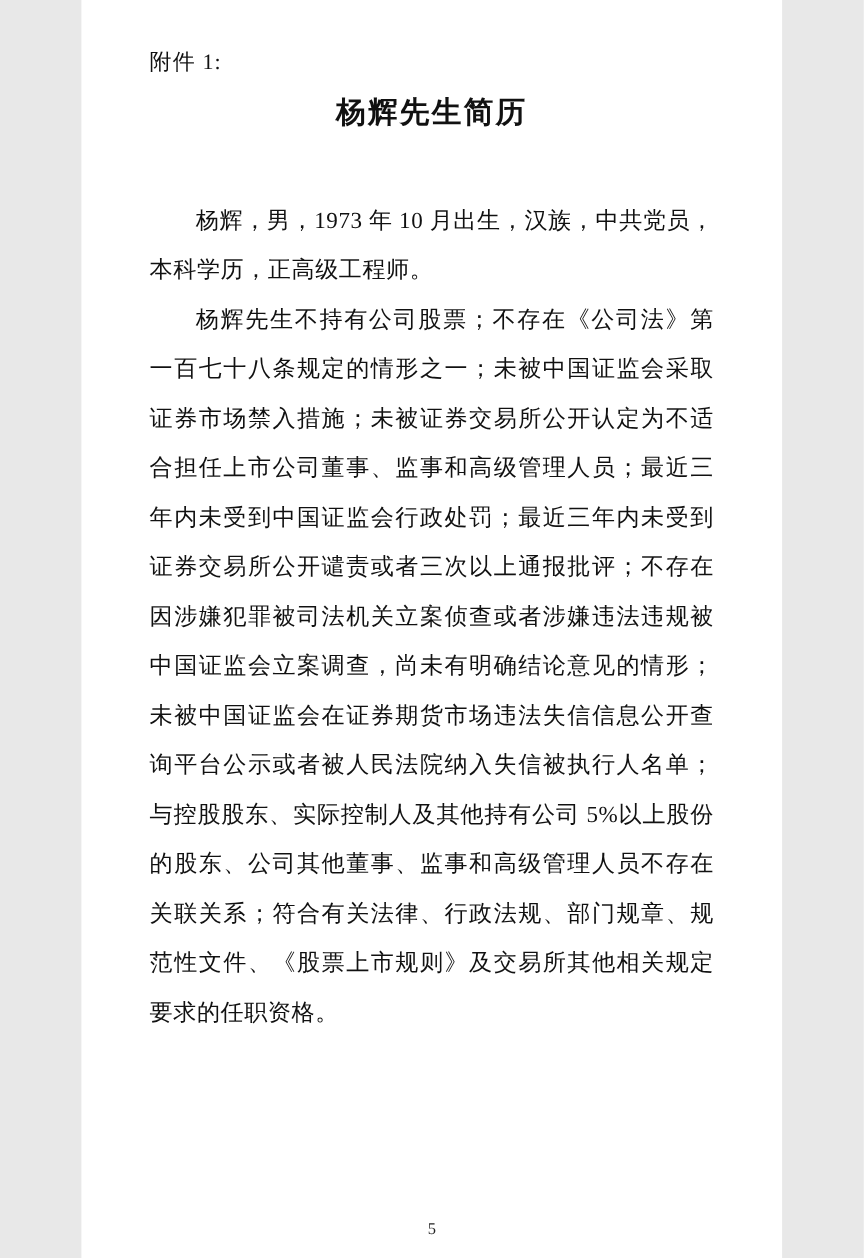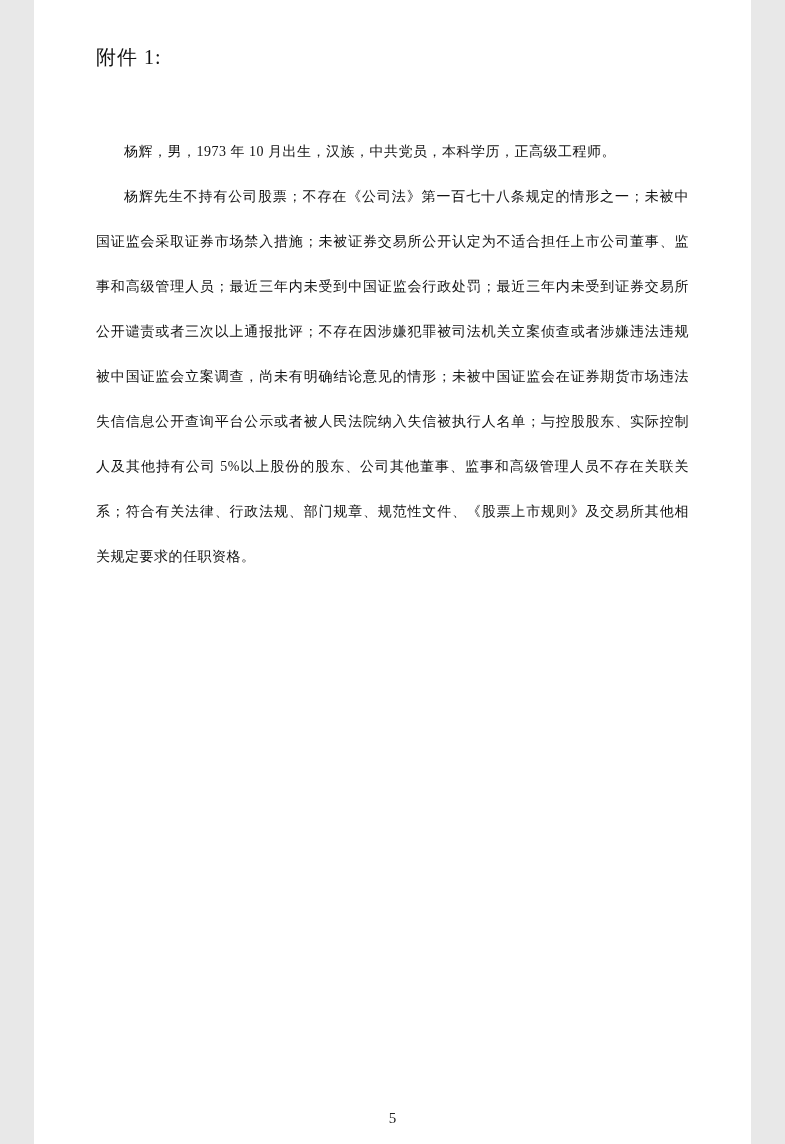--- a/index.html
+++ b/index.html
@@ -2,21 +2,21 @@
 <html><head>
 <meta charset="utf-8">
 <style>
   html, body {
     margin: 0;
     padding: 0;
     background: #e8e8e8;
   }
   .page {
     position: relative;
-    width: 717px;
+    width: 637px;
     height: 1144px;
     margin: 0 auto;
     background: #ffffff;
     color: #111111;
     font-family: "Liberation Serif", "DejaVu Serif", serif;
     box-sizing: border-box;
     padding: 45px 62px 0 62px;
     overflow: hidden;
   }
   .attachment-label {
@@ -27,21 +27,21 @@
   .doc-title {
     margin-top: 17px;
     text-align: center;
     font-size: 27px;
     font-weight: bold;
     line-height: 32px;
     letter-spacing: 2px;
   }
   .doc-body {
     margin-top: 60px;
-    font-size: 14px;
+    font-size: 21px;
     line-height: 45px;
     text-align: justify;
     text-justify: inter-ideograph;
     letter-spacing: 0.5px;
   }
   .doc-body p {
     margin: 0;
     text-indent: 2em;
   }
   .page-number {
@@ -54,20 +54,21 @@
     line-height: 20px;
     color: #222222;
   }
 </style>
 </head>
 <body>
 
 <div class="page">
   <div class="attachment-label">附件 1:</div>
 
+  <h1 class="doc-title">杨辉先生简历</h1>
 
   <div class="doc-body">
     <p>杨辉，男，1973 年 10 月出生，汉族，中共党员，本科学历，正高级工程师。</p>
     <p>杨辉先生不持有公司股票；不存在《公司法》第一百七十八条规定的情形之一；未被中国证监会采取证券市场禁入措施；未被证券交易所公开认定为不适合担任上市公司董事、监事和高级管理人员；最近三年内未受到中国证监会行政处罚；最近三年内未受到证券交易所公开谴责或者三次以上通报批评；不存在因涉嫌犯罪被司法机关立案侦查或者涉嫌违法违规被中国证监会立案调查，尚未有明确结论意见的情形；未被中国证监会在证券期货市场违法失信信息公开查询平台公示或者被人民法院纳入失信被执行人名单；与控股股东、实际控制人及其他持有公司 5%以上股份的股东、公司其他董事、监事和高级管理人员不存在关联关系；符合有关法律、行政法规、部门规章、规范性文件、《股票上市规则》及交易所其他相关规定要求的任职资格。</p>
   </div>
 
   <div class="page-number">5</div>
 </div>
 
 </body></html>

